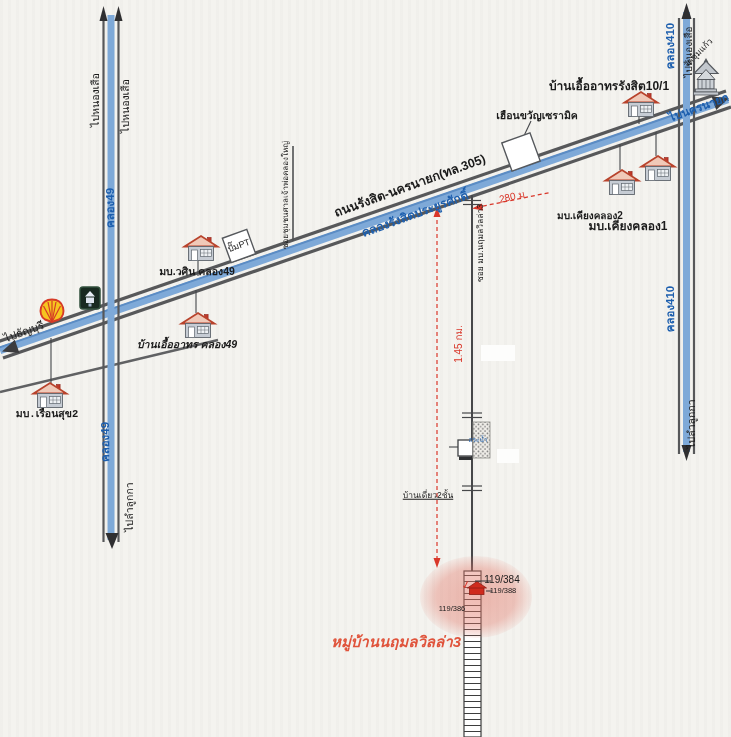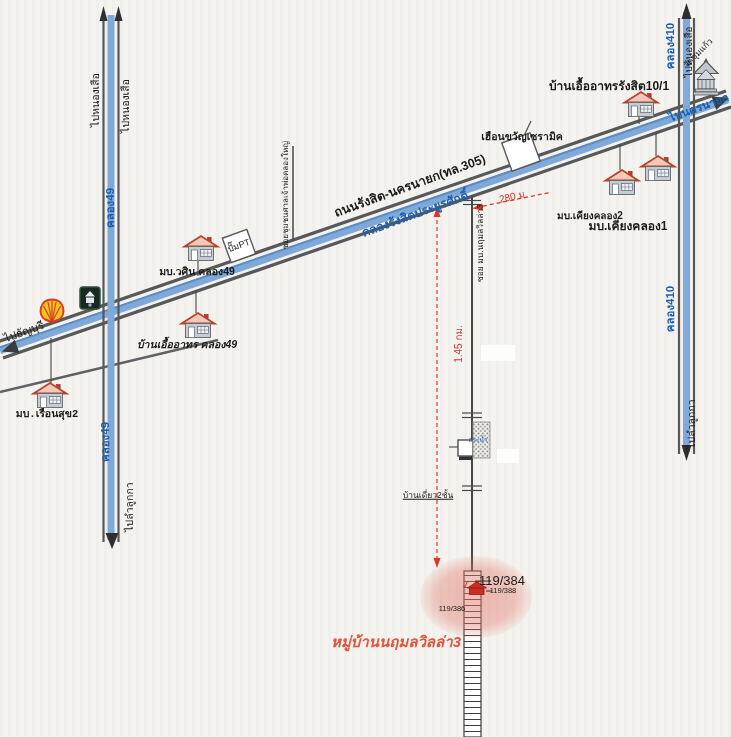--- a/index.html
+++ b/index.html
@@ -204,28 +204,28 @@
   <div class="lbl" style="left:286px;top:195px;font-size:8px;transform:translate(-50%,-50%) rotate(-90deg);">ซอยชุมชนศาลเจ้าพ่อคลองใหญ่</div>
   <div class="lbl" style="left:480px;top:243px;font-size:8.5px;transform:translate(-50%,-50%) rotate(-90deg);">ซอย มบ.นฤมลวิลล่า3</div>
 
   <div class="lbl red" style="left:512px;top:197px;font-size:10px;transform:translate(-50%,-50%) rotate(-12deg);">280 ม</div>
   <div class="lbl red" style="left:459px;top:344px;font-size:10px;transform:translate(-50%,-50%) rotate(-90deg);">1.45 กม.</div>
 
   <div class="lbl b" style="left:197px;top:227px;font-size:10.5px;margin-top:44px;">มบ.วศิน คลอง49</div>
   <div class="lbl" style="left:239px;top:246px;font-size:9px;transform:translate(-50%,-50%) rotate(-20deg);">ปั๊มPT</div>
   <div class="lbl b" style="left:187px;top:344px;font-size:10.5px;font-style:italic;">บ้านเอื้ออาทร คลอง49</div>
   <div class="lbl b" style="left:47px;top:414px;font-size:10.5px;font-family:Liberation Mono, monospace;">มบ.เรือนสุข2</div>
-  <div class="lbl b" style="left:522px;top:115px;font-size:10.5px;margin-top:21px;">เฮือนขวัญเซรามิค</div>
+  <div class="lbl b" style="left:537px;top:115px;font-size:10.5px;">เฮือนขวัญเซรามิค</div>
   <div class="lbl b" style="left:609px;top:86px;font-size:12px;">บ้านเอื้ออาทรรังสิต10/1</div>
   <div class="lbl b" style="left:590px;top:216px;font-size:10px;">มบ.เคียงคลอง2</div>
   <div class="lbl b" style="left:628px;top:226px;font-size:12px;">มบ.เคียงคลอง1</div>
 
   <div class="lbl ul" style="left:428px;top:447px;font-size:8.5px;margin-top:48px;">บ้านเดี่ยว2ชั้น</div>
   <div class="lbl blue" style="left:478px;top:440px;font-size:6.5px;">สระน้ำ</div>
 
-  <div class="lbl" style="left:502px;top:580px;font-size:13px;">119/384</div>
+  <div class="lbl" style="left:502px;top:580px;font-size:10px;">119/384</div>
   <div class="lbl" style="left:452px;top:590px;font-size:7.5px;margin-top:19px;">119/386</div>
   <div class="lbl" style="left:503px;top:591px;font-size:7.5px;">119/388</div>
   <div class="lbl red b" style="left:466px;top:585px;font-size:11px;transform:translate(-50%,-50%) rotate(-12deg);">✓</div>
 
   <div class="lbl village b" style="left:396px;top:641px;font-size:15px;">หมู่บ้านนฤมลวิลล่า3</div>
 
 </div>
 
 </body></html>

